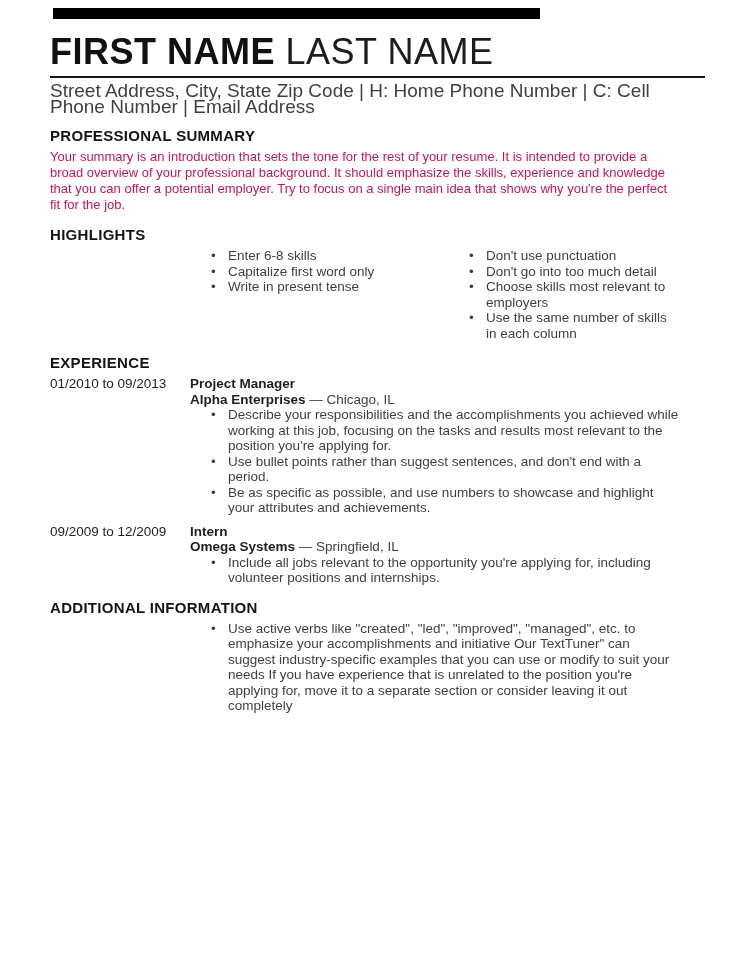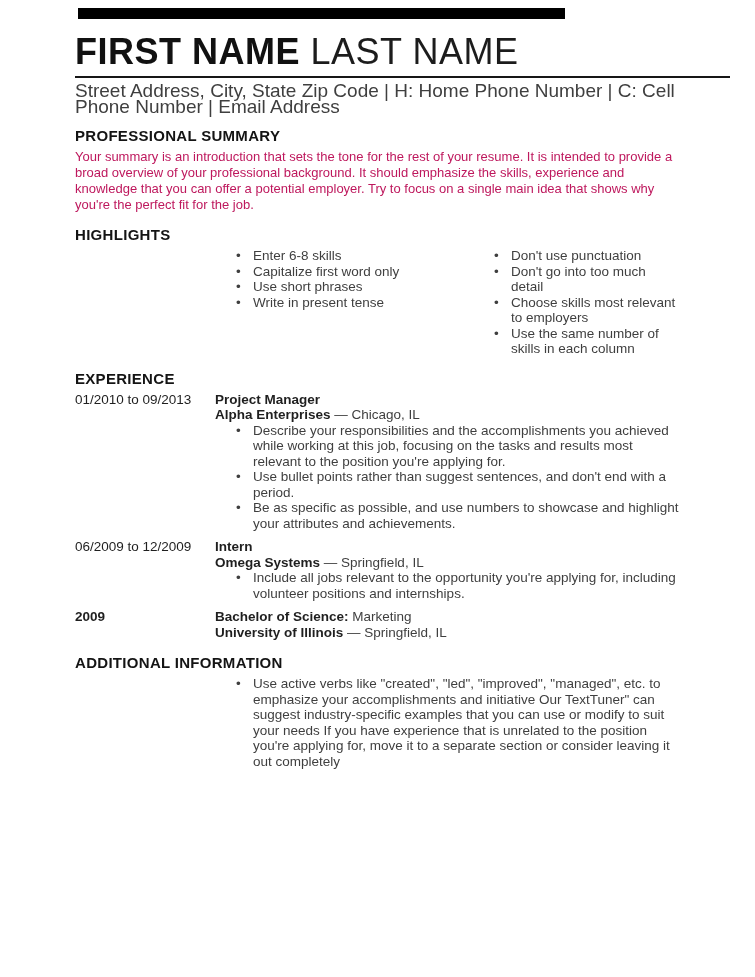--- a/index.html
+++ b/index.html
@@ -3,21 +3,21 @@
 <meta charset="utf-8">
 <style>
   * { margin: 0; padding: 0; box-sizing: border-box; }
   html, body { background: #ffffff; }
   body {
     width: 755px; height: 977px;
     font-family: "Liberation Sans", sans-serif;
     color: #3f3f3f;
     overflow: hidden;
   }
-  .page { padding: 8px 76px 0 50px; margin-left: 25px; }
+  .page { padding: 8px 76px 0 50px; }
 
   
   .accent-bar { width: 487px; height: 11px; background: #000000; margin-left: 3px; }
   .name-line {
     margin-top: 13px;
     font-size: 36px; line-height: 40px;
     letter-spacing: 0.5px;
     color: #111111;
     white-space: nowrap;
   }
@@ -89,21 +89,20 @@
   <div class="section-heading">PROFESSIONAL SUMMARY</div>
   <div class="body-text">Your summary is an introduction that sets the tone for the rest of your resume. It is intended to provide a broad overview of your professional background. It should emphasize the skills, experience and knowledge that you can offer a potential employer. Try to focus on a single main idea that shows why you're the perfect fit for the job.</div>
 
   <div class="section-heading">HIGHLIGHTS</div>
   <div class="content-grid">
     <div></div>
     <div class="hl-cols">
       <ul class="bullets">
         <li>Enter 6-8 skills</li>
         <li>Capitalize first word only</li>
-        <li>Use short phrases</li>
         <li>Write in present tense</li>
       </ul>
       <ul class="bullets">
         <li>Don't use punctuation</li>
         <li>Don't go into too much detail</li>
         <li>Choose skills most relevant to employers</li>
         <li>Use the same number of skills in each column</li>
       </ul>
     </div>
   </div>
@@ -121,48 +120,34 @@
       </div>
       <ul class="bullets">
         <li>Describe your responsibilities and the accomplishments you achieved while working at this job, focusing on the tasks and results most relevant to the position you're applying for.</li>
         <li>Use bullet points rather than suggest sentences, and don't end with a period.</li>
         <li>Be as specific as possible, and use numbers to showcase and highlight your attributes and achievements.</li>
       </ul>
     </div>
   </div>
 
   <div class="content-grid job">
-    <div class="job-dates">06/2009 to 12/2009</div>
+    <div class="job-dates">09/2009 to 12/2009</div>
     <div>
       <div class="job-title">Intern</div>
       <div class="job-company-line">
         <span class="bold-dark">Omega Systems</span>
         <span>—</span>
         <span>Springfield, IL</span>
       </div>
       <ul class="bullets">
         <li>Include all jobs relevant to the opportunity you're applying for, including volunteer positions and internships.</li>
       </ul>
     </div>
   </div>
 
-  <div class="content-grid">
-    <div class="edu-year">2009</div>
-    <div>
-      <div class="edu-line">
-        <span class="bold-dark">Bachelor of Science:</span>
-        <span>Marketing</span>
-      </div>
-      <div class="edu-line">
-        <span class="bold-dark">University of Illinois</span>
-        <span>—</span>
-        <span>Springfield, IL</span>
-      </div>
-    </div>
-  </div>
 
   <div class="section-heading">ADDITIONAL INFORMATION</div>
   <div class="content-grid">
     <div></div>
     <ul class="bullets">
       <li>Use active verbs like "created", "led", "improved", "managed", etc. to emphasize your accomplishments and initiative Our TextTuner" can suggest industry-specific examples that you can use or modify to suit your needs If you have experience that is unrelated to the position you're applying for, move it to a separate section or consider leaving it out completely</li>
     </ul>
   </div>
 
 </div>

